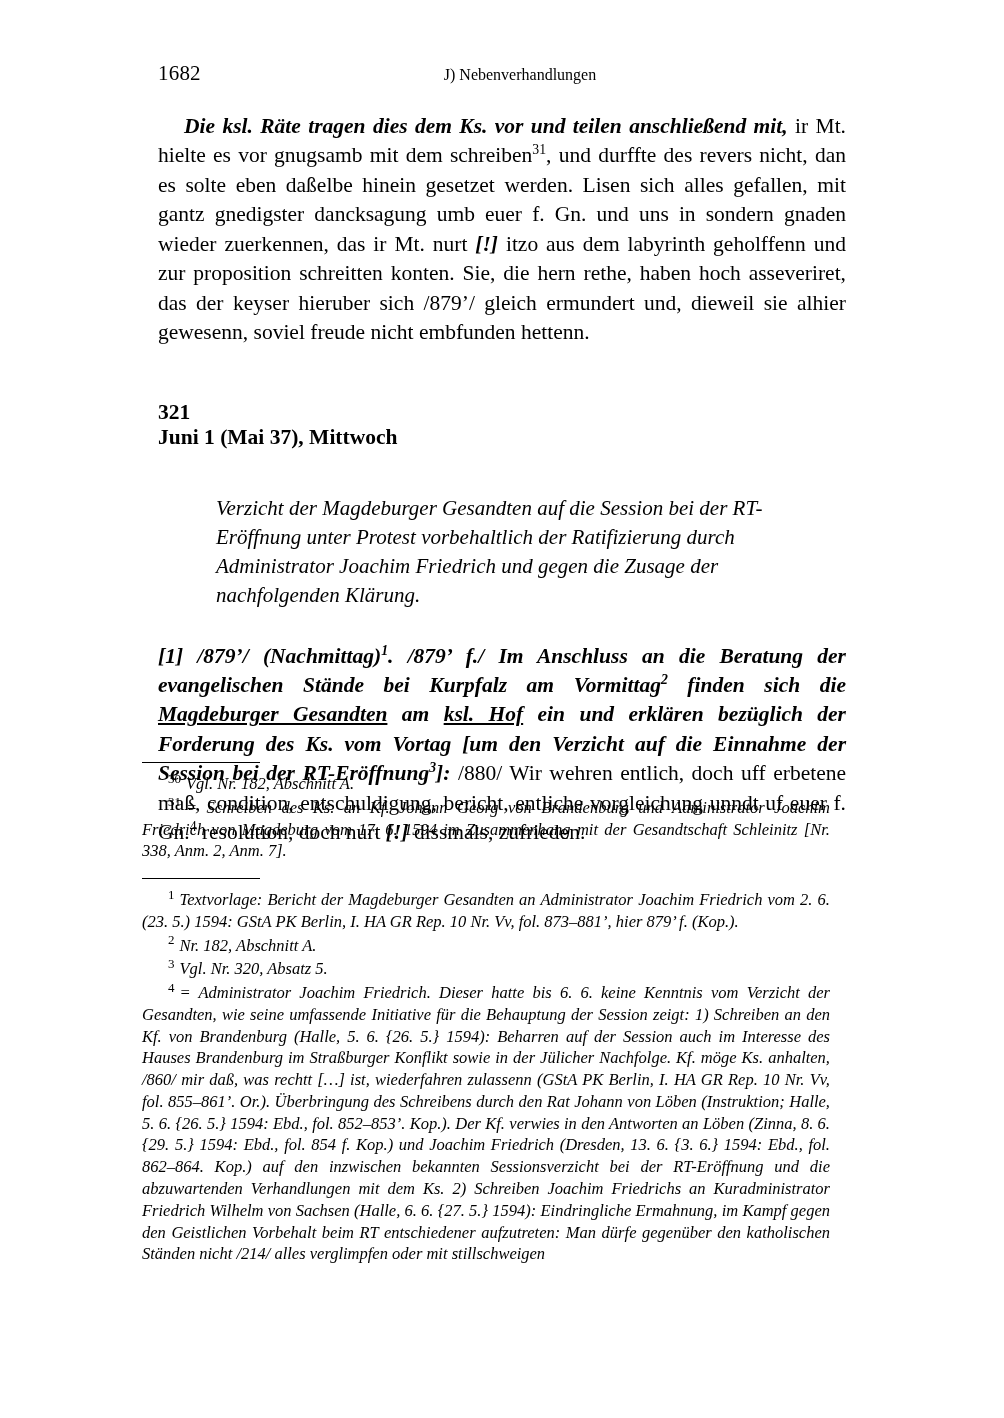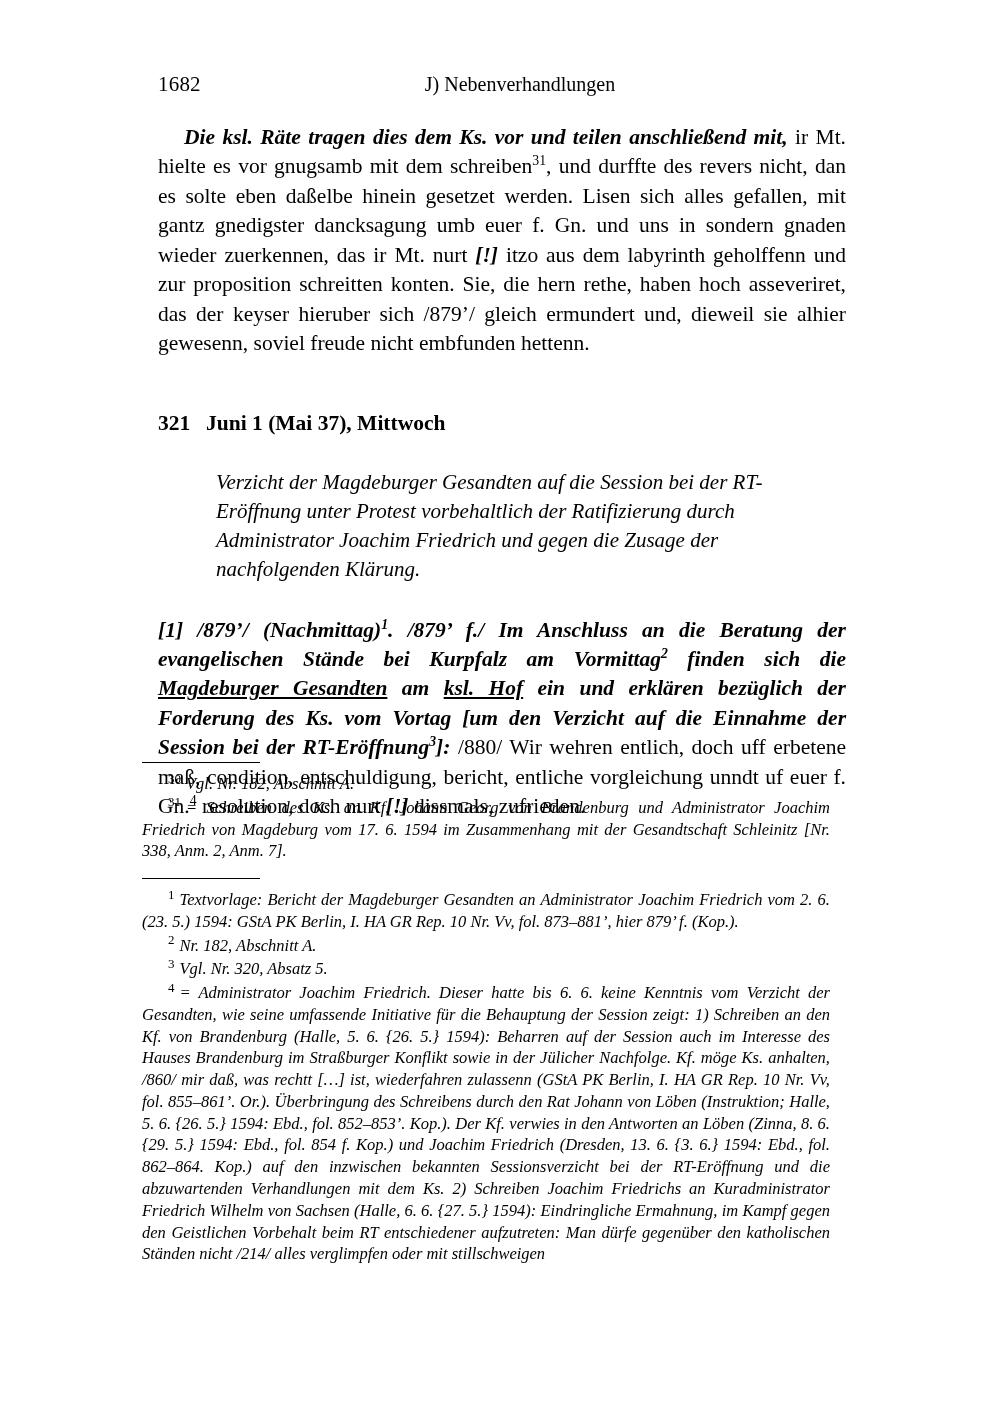--- a/index.html
+++ b/index.html
@@ -18,40 +18,40 @@
     position: relative;
     width: 1004px;
     height: 1418px;
     box-sizing: border-box;
     padding: 0;
     overflow: hidden;
   }
   .content {
     position: absolute;
     left: 158px;
-    top: 72px;
+    top: 61px;
     width: 688px;
   }
   
   .runhead {
     display: flex;
     align-items: baseline;
     font-size: 21px;
     margin-bottom: 26px;
   }
   .runhead .folio {
     width: 100px;
     font-size: 21px;
     letter-spacing: 0.2px;
   }
   .runhead .title {
     flex: 1;
     text-align: center;
     padding-right: 64px;
-    font-size: 20px;
+    font-size: 16px;
   }
   
   .body-text p {
     margin: 0;
     font-size: 21.5px;
     line-height: 1.37;
     text-align: justify;
     text-justify: inter-word;
     hyphens: none;
   }
@@ -68,30 +68,31 @@
     line-height: 0;
   }
   
   .section-head {
     display: flex;
     align-items: baseline;
     font-weight: bold;
     font-size: 21.5px;
     margin-top: 52px;
     margin-bottom: 0;
+    flex-direction: column;
   }
   .section-head .num {
     width: 48px;
   }
   .section-head .label {
     flex: 1;
   }
   
   .regest {
-    margin-top: 32px;
+    margin-top: 44px;
     margin-left: 58px;
     font-style: italic;
     font-size: 21px;
     line-height: 1.38;
     text-align: left;
   }
   
   .lead {
     margin-top: 32px;
     font-size: 21.5px;

